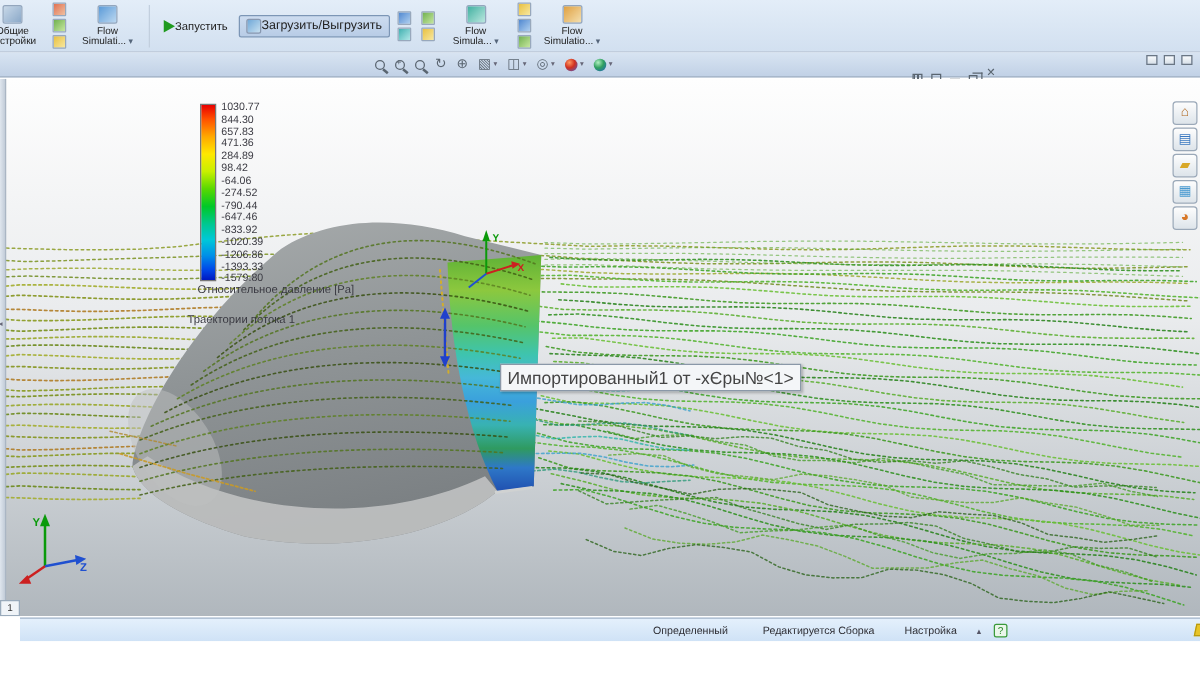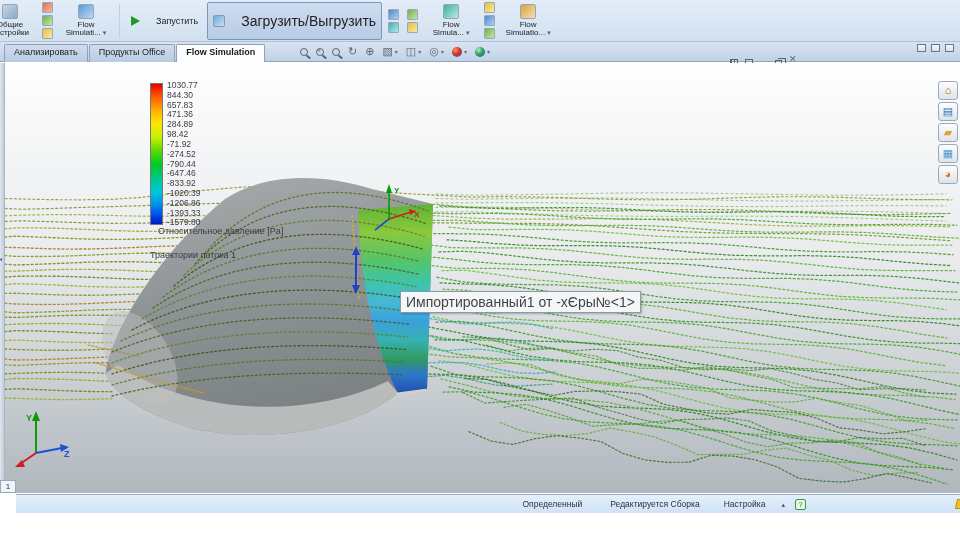--- a/index.html
+++ b/index.html
@@ -4,21 +4,21 @@
 <style>
   * { margin:0; padding:0; box-sizing:border-box; }
   html,body { width:960px; height:540px; background:#ffffff; overflow:hidden;
     font-family:"Liberation Sans", sans-serif; }
   .app { position:relative; width:960px; height:513px; background:#fff; overflow:hidden; }
 
   
   .ribbon { position:absolute; left:0; top:0; width:960px; height:42px;
     background:linear-gradient(#e3edf8,#d2e0f0); border-bottom:1px solid #b0c0d4;
     display:flex; align-items:center; gap:4px; padding:2px 4px; overflow:hidden; }
-  .rb { display:flex; align-items:center; gap:16px; padding:2px 5px; border-radius:2px;
+  .rb { display:flex; align-items:center; gap:0; padding:2px 5px; border-radius:2px;
     font-size:8px; color:#222; cursor:default; }
   .rb.big { flex-direction:column; justify-content:center; gap:2px; width:54px; height:38px;
     text-align:center; line-height:1.05; }
   .rb.cut { margin-left:-20px; width:52px; }
   .rsep { width:1px; height:34px; background:#c2cfde; margin:0 2px; }
   .rstack { display:flex; flex-direction:column; gap:2px; justify-content:center; padding:0 2px; }
   .ric { width:16px; height:16px; border-radius:2px; border:1px solid #93a6bd; }
   .ric-gear  { background:linear-gradient(135deg,#c8d8e8,#8aa8c8); }
   .ric-flow  { background:linear-gradient(135deg,#5a9ad8,#bcd8f0); }
   .ric-flow2 { background:linear-gradient(135deg,#40b0a0,#bce8e0); }
@@ -26,22 +26,22 @@
   .ric-load  { width:12px; height:12px; background:linear-gradient(135deg,#70a8d8,#c8e0f0); border:1px solid #8898b0; }
   .sic { width:11px; height:11px; border:1px solid #98a8bc; border-radius:1px; }
   .sic-r { background:linear-gradient(135deg,#e07050,#f0c0a0); }
   .sic-g { background:linear-gradient(135deg,#70b050,#c8e8a0); }
   .sic-y { background:linear-gradient(135deg,#e8c040,#f8e8a0); }
   .sic-b { background:linear-gradient(135deg,#5088d0,#b0d0f0); }
   .sic-c { background:linear-gradient(135deg,#40b0b0,#b0e8e8); }
   .runic { width:0; height:0; border-left:9px solid #1f9a1f;
     border-top:5.5px solid transparent; border-bottom:5.5px solid transparent; }
   .rb.run { font-size:9px; }
-  .rb.load { font-size:14px; background:linear-gradient(#cddcf0,#b8cce6);
-    border:1px solid #7c96b6; height:38px; }
+  .rb.load { font-size:10px; background:linear-gradient(#cddcf0,#b8cce6);
+    border:1px solid #7c96b6; height:18px; }
   .caret::after { content:'▾'; font-size:7px; color:#55657a; margin-left:2px; }
 
   
   .tabrow { position:absolute; left:0; top:42px; width:960px; height:20px;
     background:linear-gradient(#d8e4f2,#c1d1e6); border-bottom:1px solid #90a4bc; }
   .tabs { position:absolute; left:4px; top:2px; display:flex; height:18px; }
   .tab { padding:2px 9px; font-size:9px; color:#1a1a1a; border:1px solid #8fa2ba;
     border-bottom:none; border-radius:2px 2px 0 0; margin-right:1px;
     background:linear-gradient(#cfdcec,#b9cbe2); white-space:nowrap; }
   .tab.active { background:#fcfdfe; font-weight:bold; }
@@ -72,21 +72,21 @@
   .fartrio { position:absolute; right:6px; top:2px; display:flex; gap:5px; }
   .ft { width:9px; height:8px; border:1px solid #6a7684; background:linear-gradient(#f8fafc,#d8e0e8); }
 
   
   .viewport { position:absolute; left:0; top:63px; width:960px; height:430px; overflow:hidden; }
   .viewport svg { display:block; }
   .vp-strip { position:absolute; left:0; top:0; width:5px; height:100%;
     background:linear-gradient(90deg,#dfe6ee,#c2ccd8); border-right:1px solid #aab6c4; }
   .vp-strip::after { content:'◂'; position:absolute; left:-1px; top:192px; font-size:6px; color:#667; }
 
-  .legend { position:absolute; left:150px; top:20px; display:flex; gap:4px; }
+  .legend { position:absolute; left:160px; top:20px; display:flex; gap:4px; }
   .legend-bar { width:13px; height:142px; border:1px solid #777;
     background:linear-gradient(#e80000,#ff5000 8%,#ffa800 18%,#ffe800 28%,#c8f000 38%,
       #58d800 48%,#00c828 58%,#00c890 68%,#00c8d8 77%,#0090e8 86%,#0048e8 94%,#0018c0); }
   .legend-vals { display:flex; flex-direction:column; justify-content:space-between;
     height:146px; margin-top:-2px; font-size:8.5px; color:#3c3c44; }
   .legend-vals span { line-height:1; white-space:nowrap; }
   .legend-title { position:absolute; left:158px; top:163px; font-size:9px; color:#3a3a42; }
   .legend-sub   { position:absolute; left:150px; top:187px; font-size:9px; color:#3a3a42; }
 
   .scene-tooltip { position:absolute; left:400px; top:228px; background:#f4f6f8;
@@ -168,25 +168,20 @@
       <span class="sic sic-b"></span>
       <span class="sic sic-g"></span>
     </div>
     <div class="rb big">
       <span class="ric ric-flow3"></span>
       <span class="caret">Flow Simulatio...</span>
     </div>
   </div>
 
   <div class="tabrow">
-    <div class="tabs">
-      <span class="tab">Анализировать</span>
-      <span class="tab">Продукты Office</span>
-      <span class="tab active">Flow Simulation</span>
-    </div>
     <div class="hud">
       <span class="hud-btn">
           <span class="mag">
             <i></i>
           </span>
         </span>
       <span class="hud-btn">
           <span class="mag plus">
             <i></i>
           </span>
@@ -399,21 +394,21 @@
 
     <div class="legend">
       <div class="legend-bar"></div>
       <div class="legend-vals">
         <span>1030.77</span>
         <span>844.30</span>
         <span>657.83</span>
         <span>471.36</span>
         <span>284.89</span>
         <span>98.42</span>
-        <span>-71.92</span>
+        <span>-64.06</span>
         <span>-274.52</span>
         <span>-790.44</span>
         <span>-647.46</span>
         <span>-833.92</span>
         <span>-1020.39</span>
         <span>-1206.86</span>
         <span>-1393.33</span>
         <span>-1579.80</span>
       </div>
     </div>

